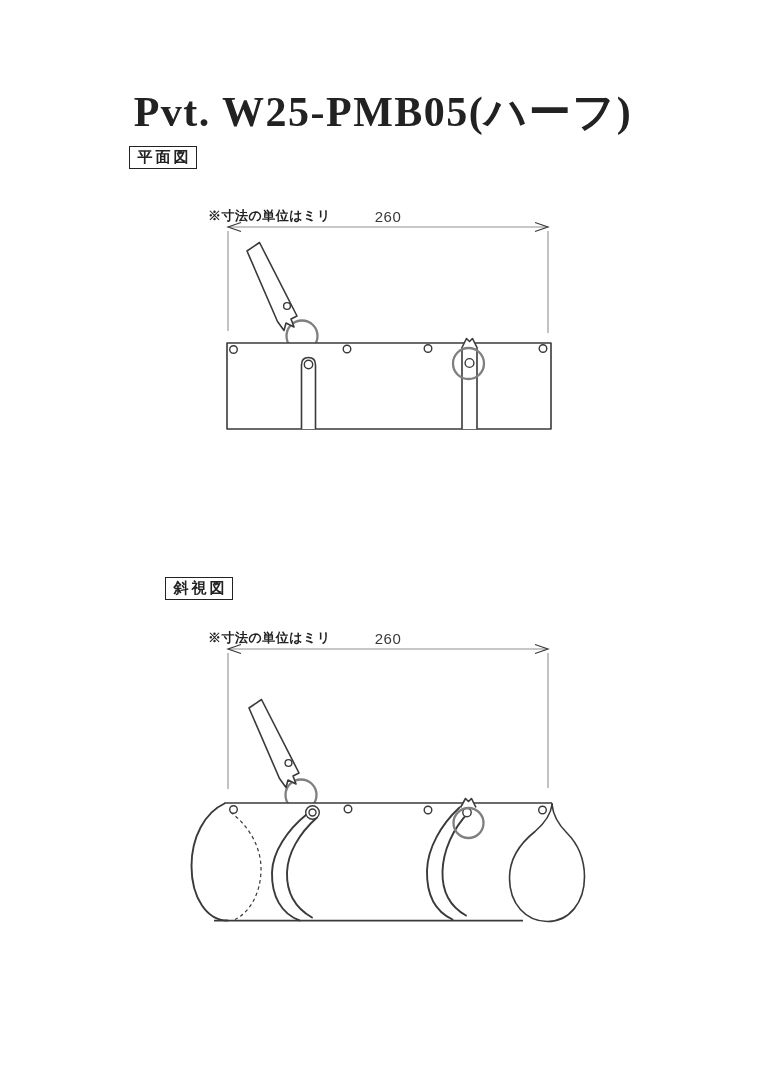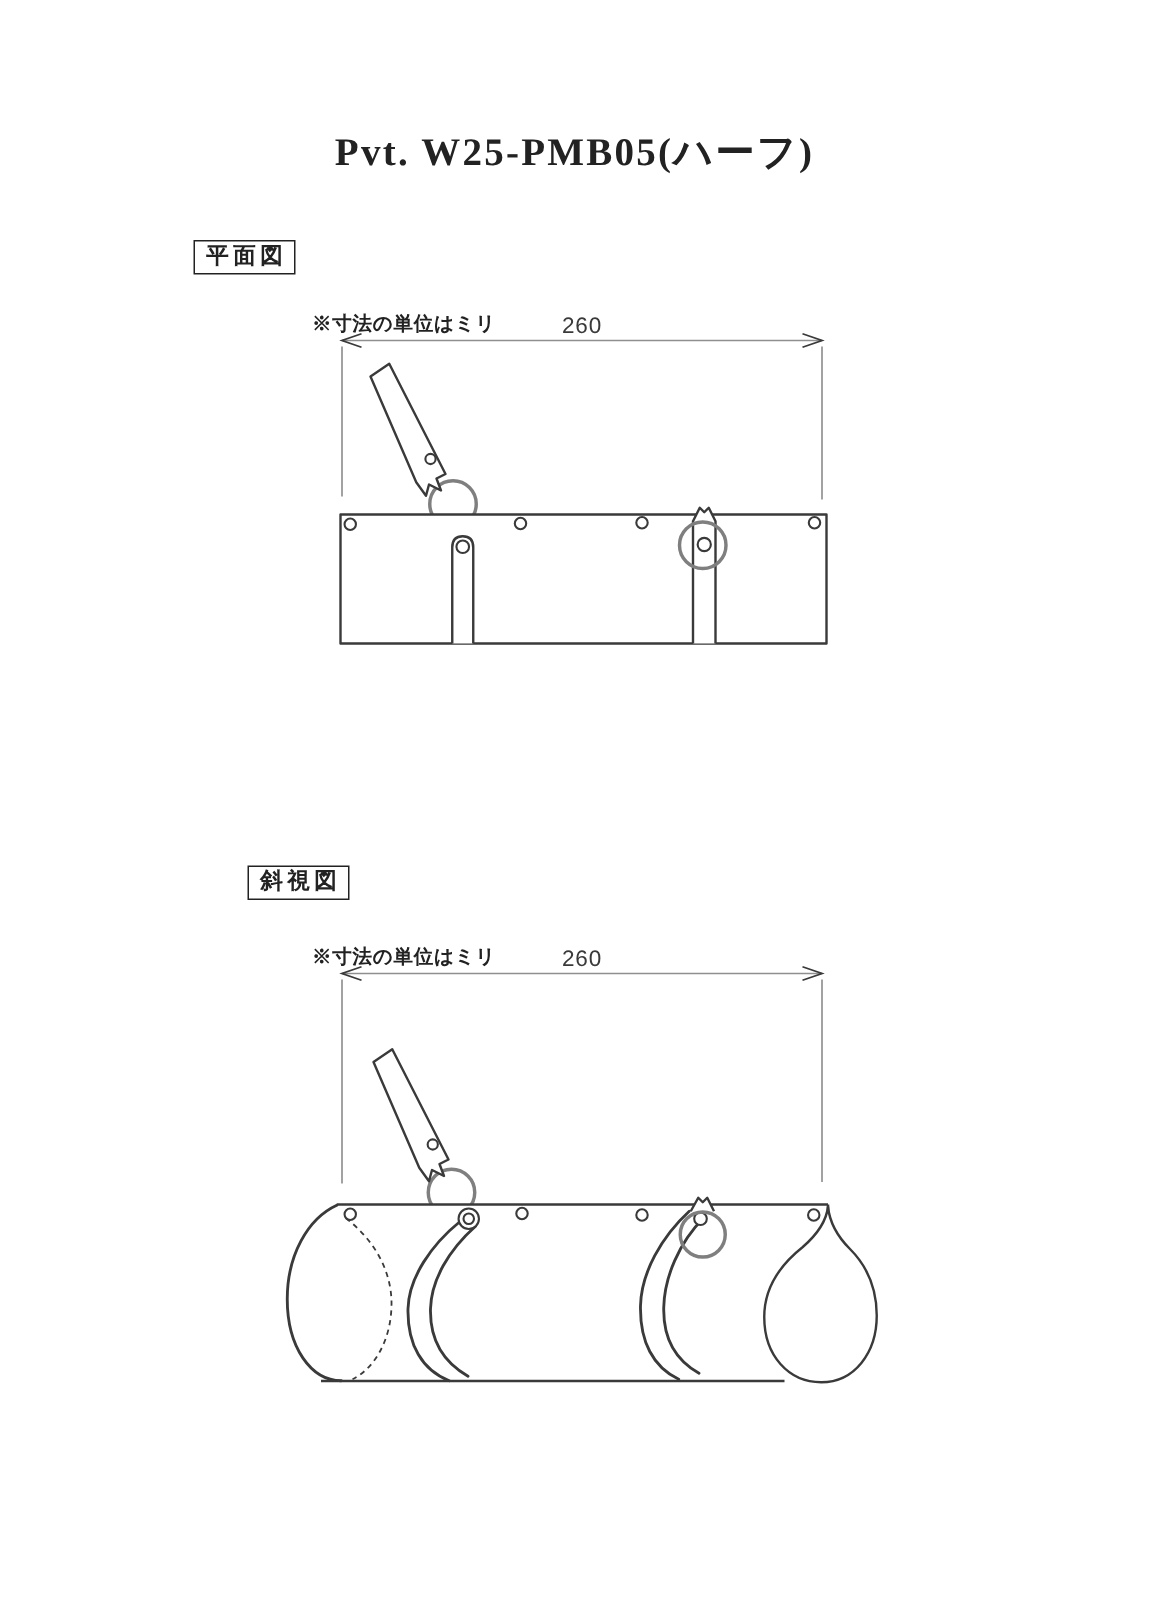--- a/index.html
+++ b/index.html
@@ -7,33 +7,33 @@
     width: 766px; height: 1080px;
     background: var(--c-background, #ffffff);
     position: relative;
     font-family: "Liberation Sans", sans-serif;
     overflow: hidden;
   }
   .title {
     position: absolute; top: 84px; left: 0; width: 766px;
     text-align: center;
     font-family: "Liberation Serif", "DejaVu Serif", serif;
-    font-size: 26px; font-weight: 600; letter-spacing: 1.5px;
+    font-size: 42px; font-weight: 600; letter-spacing: 1.5px;
     color: var(--c-text, #222);
     white-space: nowrap;
   }
   .label-box {
     position: absolute; left: 129px; width: 68px; height: 23px;
     border: 1.3px solid var(--c-text, #222);
     box-sizing: border-box;
     text-align: center; line-height: 20px;
     font-size: 15px; font-weight: 600; letter-spacing: 3px; text-indent: 3px;
     color: var(--c-text, #222);
   }
-  .label-box.plan { top: 160px; }
+  .label-box.plan { top: 146px; }
   .label-box.oblique { top: 577px; margin-left: 36px; }
   .unit-note {
     position: absolute; left: 208px;
     font-size: 13px; font-weight: 700; letter-spacing: 0.5px;
     color: var(--c-text, #222);
     white-space: nowrap;
     margin-top: 47px;
   }
   .unit-note.plan { top: 160px; }
   .unit-note.oblique { top: 582px; }

